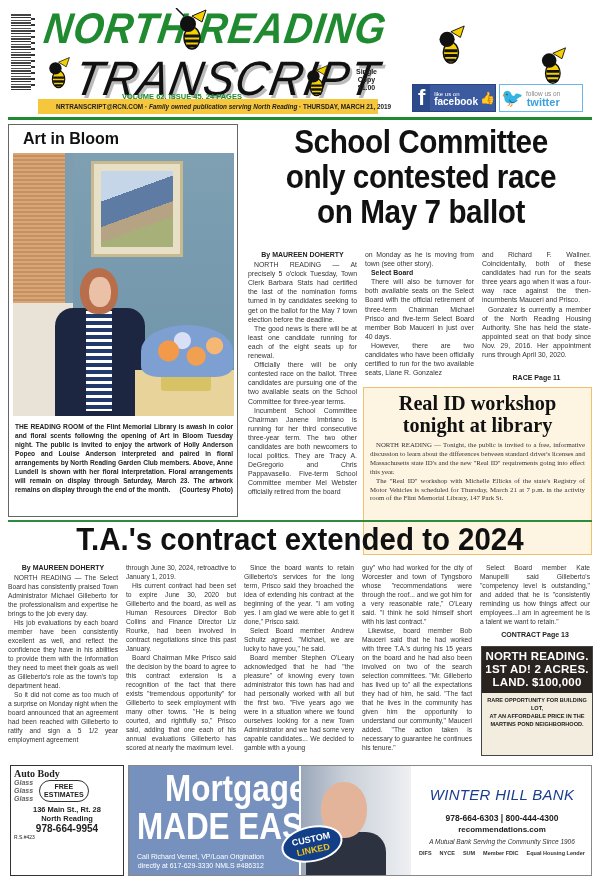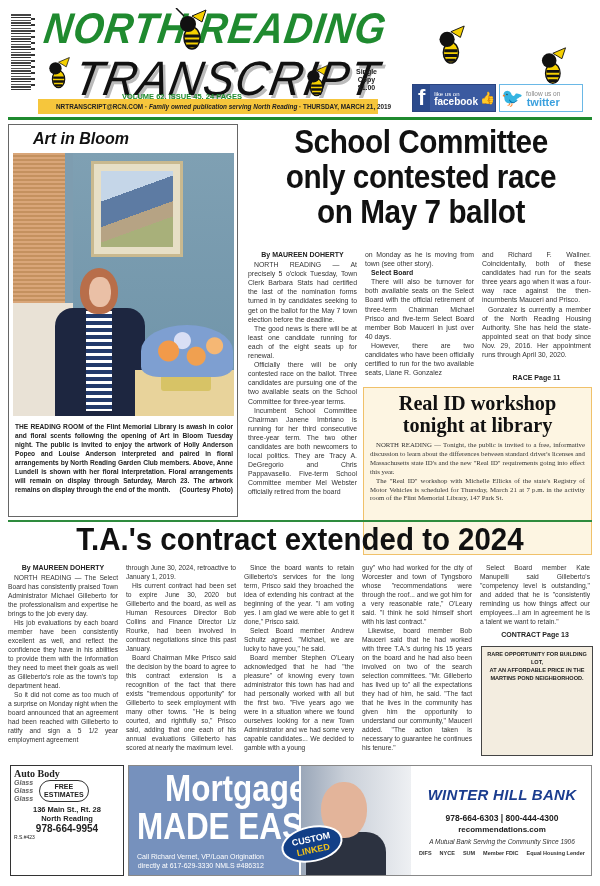--- a/index.html
+++ b/index.html
@@ -29,21 +29,21 @@
   .fb-btn .txt b { font-size: 10px; display: block; }
   .fb-btn .thumb { color: #fff; font-size: 12px; margin-left: 2px; }
   .tw-btn { position: absolute; left: 499px; top: 84px; width: 84px; height: 28px; background: #fff; border: 1px solid #6ab8e6; display: flex; align-items: center; }
   .tw-btn .bird { color: #3aa0de; font-size: 18px; width: 26px; text-align: center; }
   .tw-btn .txt { color: #888; font-size: 6.5px; line-height: 8px; }
   .tw-btn .txt b { color: #3aa0de; font-size: 11px; display: block; text-align: center; }
   .green-rule { position: absolute; left: 8px; top: 117px; width: 584px; height: 3px; background: #1f8a2f; }
 
   
   .art-box { position: absolute; left: 8px; top: 124px; width: 230px; height: 393px; border: 1px solid #666; }
-  .art-title { position: absolute; left: 24px; top: 5px; font-size: 16px; font-weight: bold; font-style: italic; color: #111; }
+  .art-title { position: absolute; left: 14px; top: 5px; font-size: 16px; font-weight: bold; color: #111; }
   .photo { position: absolute; left: 4px; top: 28px; width: 221px; height: 263px; overflow: hidden; background: #7e9db0; }
   .photo .wall { position: absolute; left: 60px; top: 0; width: 161px; height: 263px; background: linear-gradient(#7fa0b3, #6e93a8); }
   .photo .blind { position: absolute; left: 0; top: 0; width: 52px; height: 150px; background: repeating-linear-gradient(to bottom, #d9a679 0 2px, #c4915f 2px 4px); }
   .photo .window { position: absolute; left: 0; top: 150px; width: 60px; height: 113px; background: #e9e2d6; }
   .photo .frame { position: absolute; left: 78px; top: 8px; width: 92px; height: 96px; background: #e7dfc6; border: 3px solid #c9b98f; }
   .photo .painting { position: absolute; left: 7px; top: 7px; width: 72px; height: 76px; background: linear-gradient(160deg, #c5d6e8 0 30%, #5d7ba3 30% 55%, #b6a384 55% 70%, #a8b07a 70%); }
   .photo .woman-head { position: absolute; left: 67px; top: 115px; width: 38px; height: 46px; border-radius: 50% 50% 45% 45%; background: #b86e4a; }
   .photo .face { position: absolute; left: 76px; top: 124px; width: 22px; height: 30px; border-radius: 45%; background: #eac0a6; }
   .photo .jacket { position: absolute; left: 42px; top: 155px; width: 90px; height: 110px; background: #1d2640; border-radius: 18px 18px 0 0; }
   .photo .shirt { position: absolute; left: 73px; top: 158px; width: 26px; height: 100px; background: repeating-linear-gradient(to bottom, #fff 0 3px, #223a6b 3px 7px); }
@@ -99,21 +99,21 @@
   .bank-ad { position: absolute; left: 128px; top: 765px; width: 464px; height: 111px; border: 1px solid #888; overflow: hidden; background: #fff; }
   .bank-ad .blue { position: absolute; left: 0; top: 0; width: 170px; height: 111px; background: #7691bd; text-align: right; }
   .bank-ad .mort { position: absolute; left: 8px; top: 4px; color: #fff; font-weight: bold; font-size: 37px; line-height: 38px; transform: scaleX(0.85); transform-origin: left top; white-space: nowrap; }
   .bank-ad .call { position: absolute; left: 8px; top: 86px; color: #fff; font-size: 7px; line-height: 9px; white-space: nowrap; }
   .bank-ad .man { position: absolute; left: 172px; top: 0; width: 110px; height: 111px; background: linear-gradient(90deg, #9aa7b9 0%, #c9cfd8 40%, #eef0f3 100%); }
   .bank-ad .man .head { position: absolute; left: 20px; top: 16px; width: 46px; height: 56px; border-radius: 48%; background: #e3b49a; }
   .bank-ad .man .suit { position: absolute; left: 5px; top: 66px; width: 80px; height: 50px; background: #2c3240; border-radius: 20px 20px 0 0; }
   .bank-ad .badge { position: absolute; left: 152px; top: 60px; width: 62px; height: 36px; border-radius: 50%; background: #123f87; border: 2px solid #fff; color: #fff; font-weight: bold; font-size: 9px; text-align: center; line-height: 11px; padding-top: 6px; transform: rotate(-12deg); }
   .bank-ad .badge span { color: #f5c518; display: block; }
   .bank-ad .right { position: absolute; left: 283px; top: 0; width: 180px; height: 111px; text-align: center; }
-  .bank-ad .bankname { color: #1b3d8f; font-weight: bold; font-style: italic; font-size: 15px; margin-top: 20px; letter-spacing: 0.3px; }
+  .bank-ad .bankname { color: #1b3d8f; font-weight: normal; font-style: italic; font-size: 15px; margin-top: 20px; letter-spacing: 0.3px; }
   .bank-ad .phones { font-size: 8.5px; margin-top: 10px; color: #222; font-weight: bold; }
   .bank-ad .site { font-size: 8px; color: #222; margin-top: 2px; font-weight: bold; }
   .bank-ad .motto { font-size: 6.5px; font-style: italic; color: #333; margin-top: 4px; }
   .bank-ad .logos { display: flex; justify-content: center; gap: 8px; font-size: 5.5px; font-weight: bold; color: #333; margin-top: 5px; }
 </style>
 </head>
 <body>
 
 <div class="masthead">
   <div class="barcode"></div>
@@ -274,20 +274,25 @@
     <p>guy" who had worked for the city of Worcester and town of Tyngsboro whose "recommendations were through the roof... and we got him for a very reasonable rate," O'Leary said. "I think he sold himself short with his last contract."</p>
     <p class="ind">Likewise, board member Bob Mauceri said that he had worked with three T.A.'s during his 15 years on the board and he had also been involved on two of the search selection committees. "Mr. Gilleberto has lived up to" all the expectations they had of him, he said. "The fact that he lives in the community has given him the opportunity to understand our community," Mauceri added. "The action taken is necessary to guarantee he continues his tenure."</p>
   </div>
   <div class="col">
     <p class="ind">Select Board member Kate Manupelli said Gilleberto's "competency level is outstanding," and added that he is "consistently reminding us how things affect our employees...I am in agreement he is a talent we want to retain."</p>
     <div class="jump" style="margin-top:4px;">CONTRACT Page 13</div>
   </div>
 </div>
 
 <div class="land-ad">
+  <div class="top">
+    <div>NORTH READING.</div>
+    <div>1ST AD! 2 ACRES.</div>
+    <div>LAND. $100,000</div>
+  </div>
   <div class="mid">
     <div>RARE OPPORTUNITY FOR BUILDING LOT,</div>
     <div>AT AN AFFORDABLE PRICE IN THE</div>
     <div>MARTINS POND NEIGHBORHOOD.</div>
   </div>
 </div>
 
 <div class="dans-ad">
   <div class="sub">Auto Body</div>
   <div class="glass-row">

